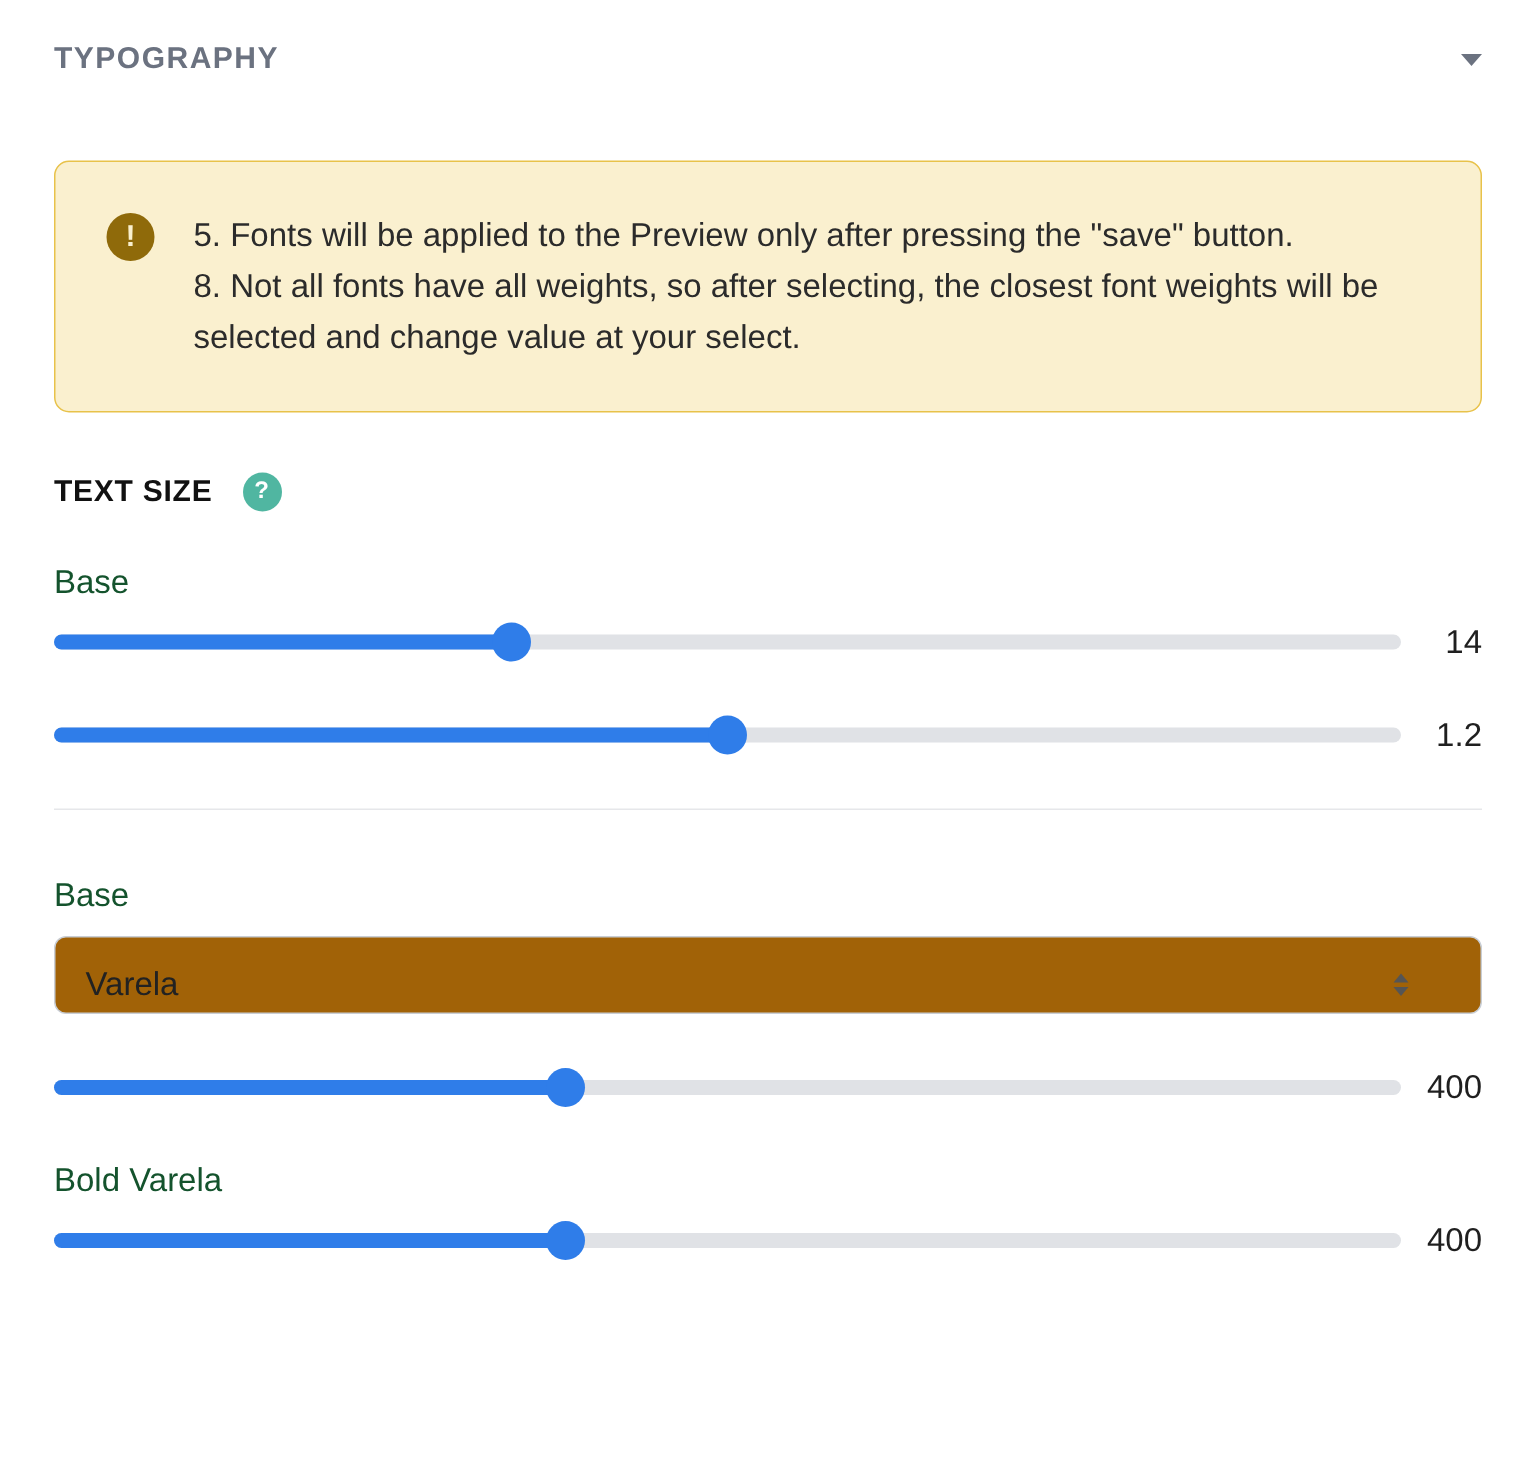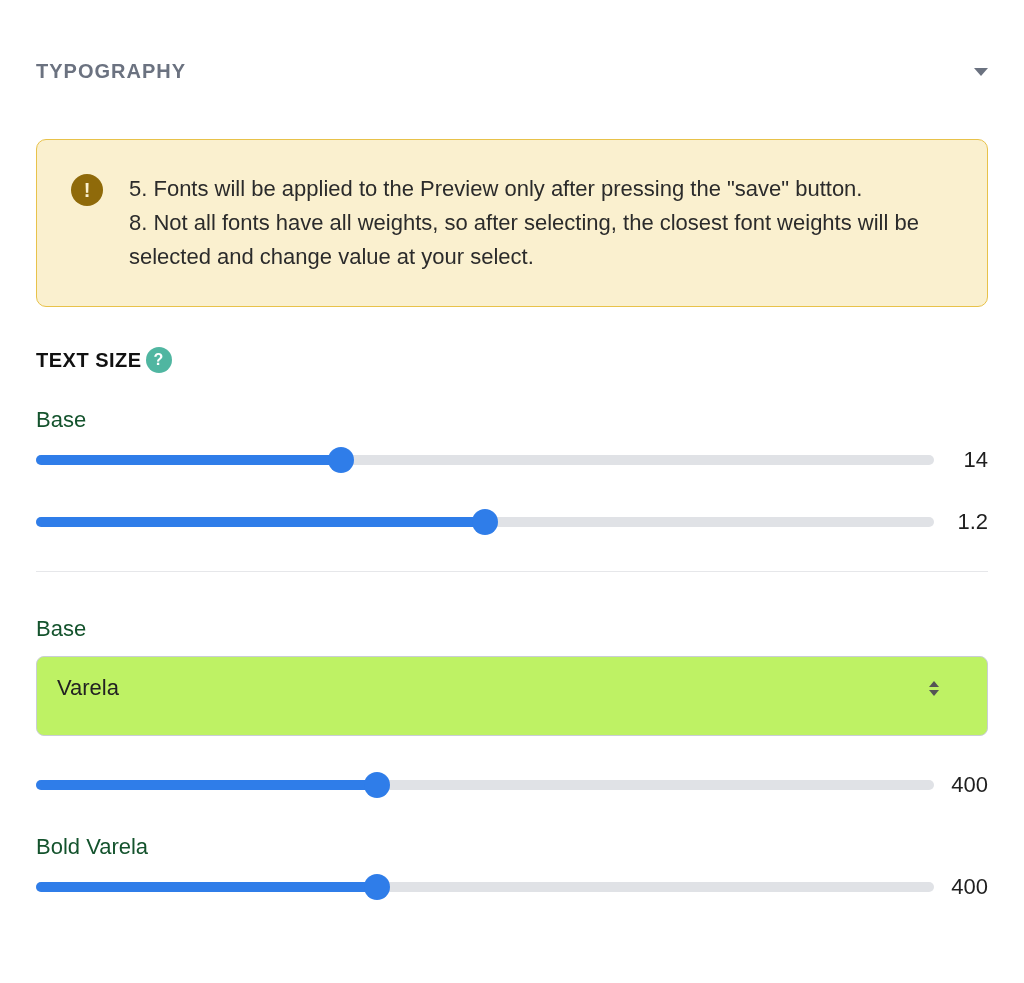--- a/index.html
+++ b/index.html
@@ -10,21 +10,20 @@
     background: #fff;
     color: #1a1a1a;
   }
   .panel {
     width: 1024px;
     height: 720px;
     background: #fff;
     border-radius: 28px;
     padding: 28px 36px 0 36px;
     position: relative;
-    margin-top: 32px;
   }
   .panel-header {
     display: flex;
     align-items: center;
     justify-content: space-between;
     color: #6b7280;
     letter-spacing: 1px;
     font-size: 20px;
     font-weight: 600;
     margin-bottom: 56px;
@@ -57,21 +56,21 @@
     margin-top: 2px;
   }
   .notice-text {
     font-size: 22px;
     line-height: 1.55;
     color: #2b2b2b;
   }
   .section-header {
     display: flex;
     align-items: center;
-    gap: 4px;
+    gap: 20px;
     font-size: 20px;
     font-weight: 800;
     letter-spacing: 0.5px;
     color: #111;
     margin-bottom: 34px;
   }
   .help-icon {
     width: 26px; height: 26px;
     border-radius: 50%;
     background: #50b6a1;
@@ -121,24 +120,24 @@
   }
   .divider {
     border: none;
     border-top: 1px solid #e6e7ea;
     margin: 12px 0 44px 0;
   }
   .select {
     width: 100%;
     border: 1px solid #c9ced5;
     border-radius: 8px;
-    padding: 18px 48px 34px 20px;
+    padding: 18px 48px 6px 20px;
     font-size: 22px;
     color: #222;
-    background: #bef264;
+    background: #a16207;
     position: relative;
     display: flex; align-items: center; justify-content: space-between;
     cursor: pointer;
   }
   .select-caret {
     display: flex; flex-direction: column; gap: 3px;
     align-items: center;
   }
   .select-caret .u {
     width: 0; height: 0;

